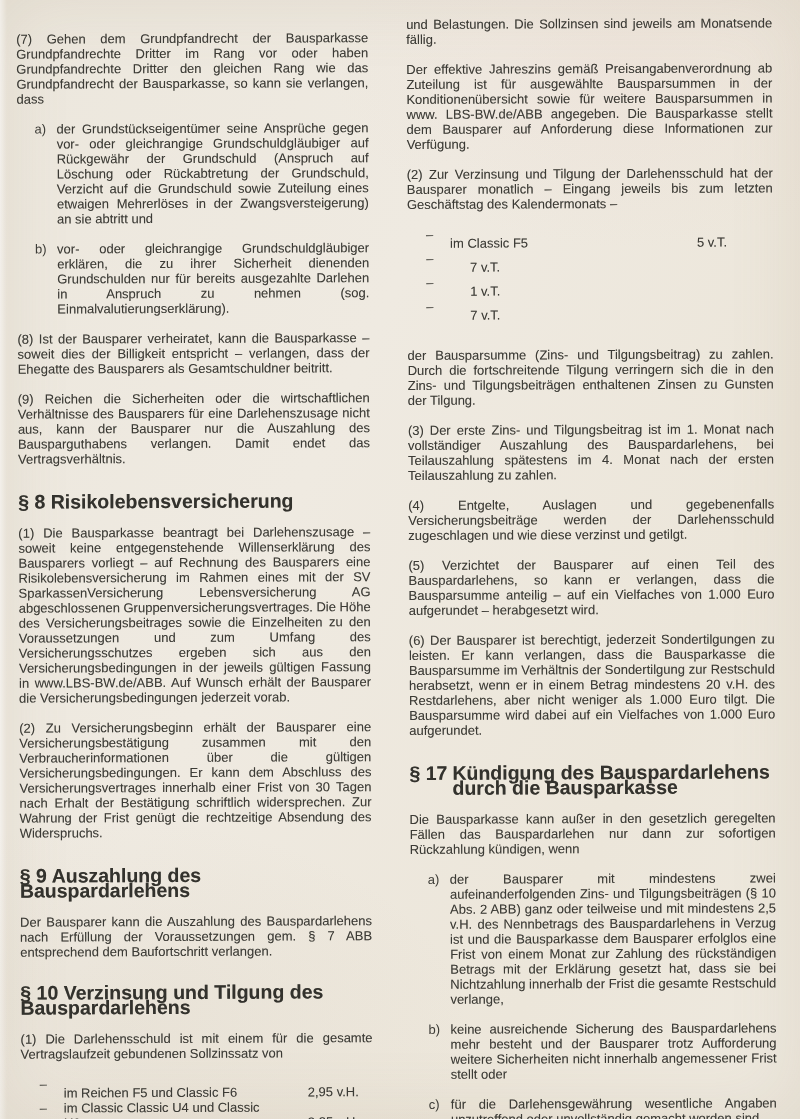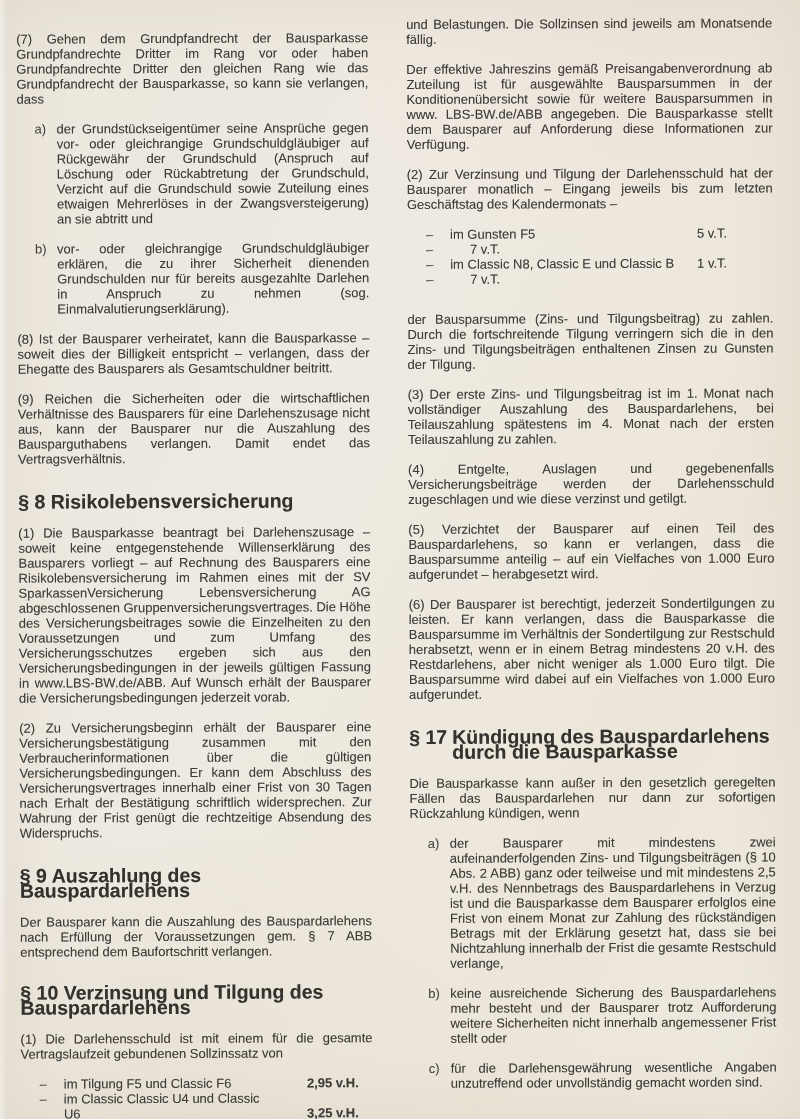--- a/index.html
+++ b/index.html
@@ -78,22 +78,23 @@
     flex: 0 0 43px;
     padding-left: 19px;
     box-sizing: border-box;
     align-self: flex-start;
   }
   .rate-label { flex: 1 1 auto; text-shadow: 0 0 0.5px rgba(70,68,60,0.35); }
   .rate-value {
     flex: 0 0 auto;
     text-align: right;
     text-shadow: 0 0 0.5px rgba(70,68,60,0.35);
+    margin-top: 9px;
   }
-  .col-left  .rate-value { width: 84px; padding-right: 14px; box-sizing: content-box; font-weight: bold; }
+  .col-left  .rate-value { width: 84px; padding-right: 14px; box-sizing: content-box; }
   .col-right .rate-value { width: 50px; padding-right: 46px; box-sizing: content-box; }
 
   .gap-big { margin-top: 25px; }
 </style>
 </head>
 <body>
 
 <div class="doc-page">
   <div class="columns">
 
@@ -118,51 +119,50 @@
 
       <h2 class="heading">§ 9 Auszahlung des Bauspardarlehens</h2>
       <p class="para">Der Bausparer kann die Auszahlung des Bauspardarlehens nach Erfüllung der Voraussetzungen gem. § 7 ABB entsprechend dem Baufortschritt verlangen.</p>
 
       <h2 class="heading tight-top">§ 10 Verzinsung und Tilgung des Bauspardarlehens</h2>
       <p class="para">(1) Die Darlehensschuld ist mit einem für die gesamte Vertragslaufzeit gebundenen Sollzinssatz von</p>
 
       <div class="rate-list">
         <div class="rate-row">
           <span class="rate-dash">–</span>
-          <span class="rate-label">im Tilgung F5 und Classic F6</span>
+          <span class="rate-label">im Reichen F5 und Classic F6</span>
           <span class="rate-value">2,95 v.H.</span>
         </div>
         <div class="rate-row">
           <span class="rate-dash">–</span>
           <span class="rate-label">im Classic Classic U4 und Classic U6</span>
           <span class="rate-value">3,25 v.H.</span>
         </div>
 
       </div>
 
     </div>
 
     <div class="col col-right">
       <p class="para">und Belastungen. Die Sollzinsen sind jeweils am Monatsende fällig.</p>
       <p class="para">Der effektive Jahreszins gemäß Preisangabenverordnung ab Zuteilung ist für ausgewählte Bausparsummen in der Konditionenübersicht sowie für weitere Bausparsummen in www. LBS-BW.de/ABB angegeben. Die Bausparkasse stellt dem Bausparer auf Anforderung diese Informationen zur Verfügung.</p>
       <p class="para">(2) Zur Verzinsung und Tilgung der Darlehensschuld hat der Bausparer monatlich – Eingang jeweils bis zum letzten Geschäftstag des Kalendermonats –</p>
 
       <div class="rate-list">
         <div class="rate-row">
           <span class="rate-dash">–</span>
-          <span class="rate-label">im Gunsten F5</span>
+          <span class="rate-label">im Classic F5</span>
           <span class="rate-value">5 v.T.</span>
         </div>
         <div class="rate-row">
           <span class="rate-dash">–</span>
           <span class="rate-value">7 v.T.</span>
         </div>
         <div class="rate-row">
           <span class="rate-dash">–</span>
-          <span class="rate-label">im Classic N8, Classic E und Classic B</span>
           <span class="rate-value">1 v.T.</span>
         </div>
         <div class="rate-row">
           <span class="rate-dash">–</span>
           <span class="rate-value">7 v.T.</span>
         </div>
       </div>
 
       <p class="para gap-big">der Bausparsumme (Zins- und Tilgungsbeitrag) zu zahlen. Durch die fortschreitende Tilgung verringern sich die in den Zins- und Tilgungsbeiträgen enthaltenen Zinsen zu Gunsten der Tilgung.</p>
       <p class="para">(3) Der erste Zins- und Tilgungsbeitrag ist im 1. Monat nach vollständiger Auszahlung des Bauspardarlehens, bei Teilauszahlung spätestens im 4. Monat nach der ersten Teilauszahlung zu zahlen.</p>

